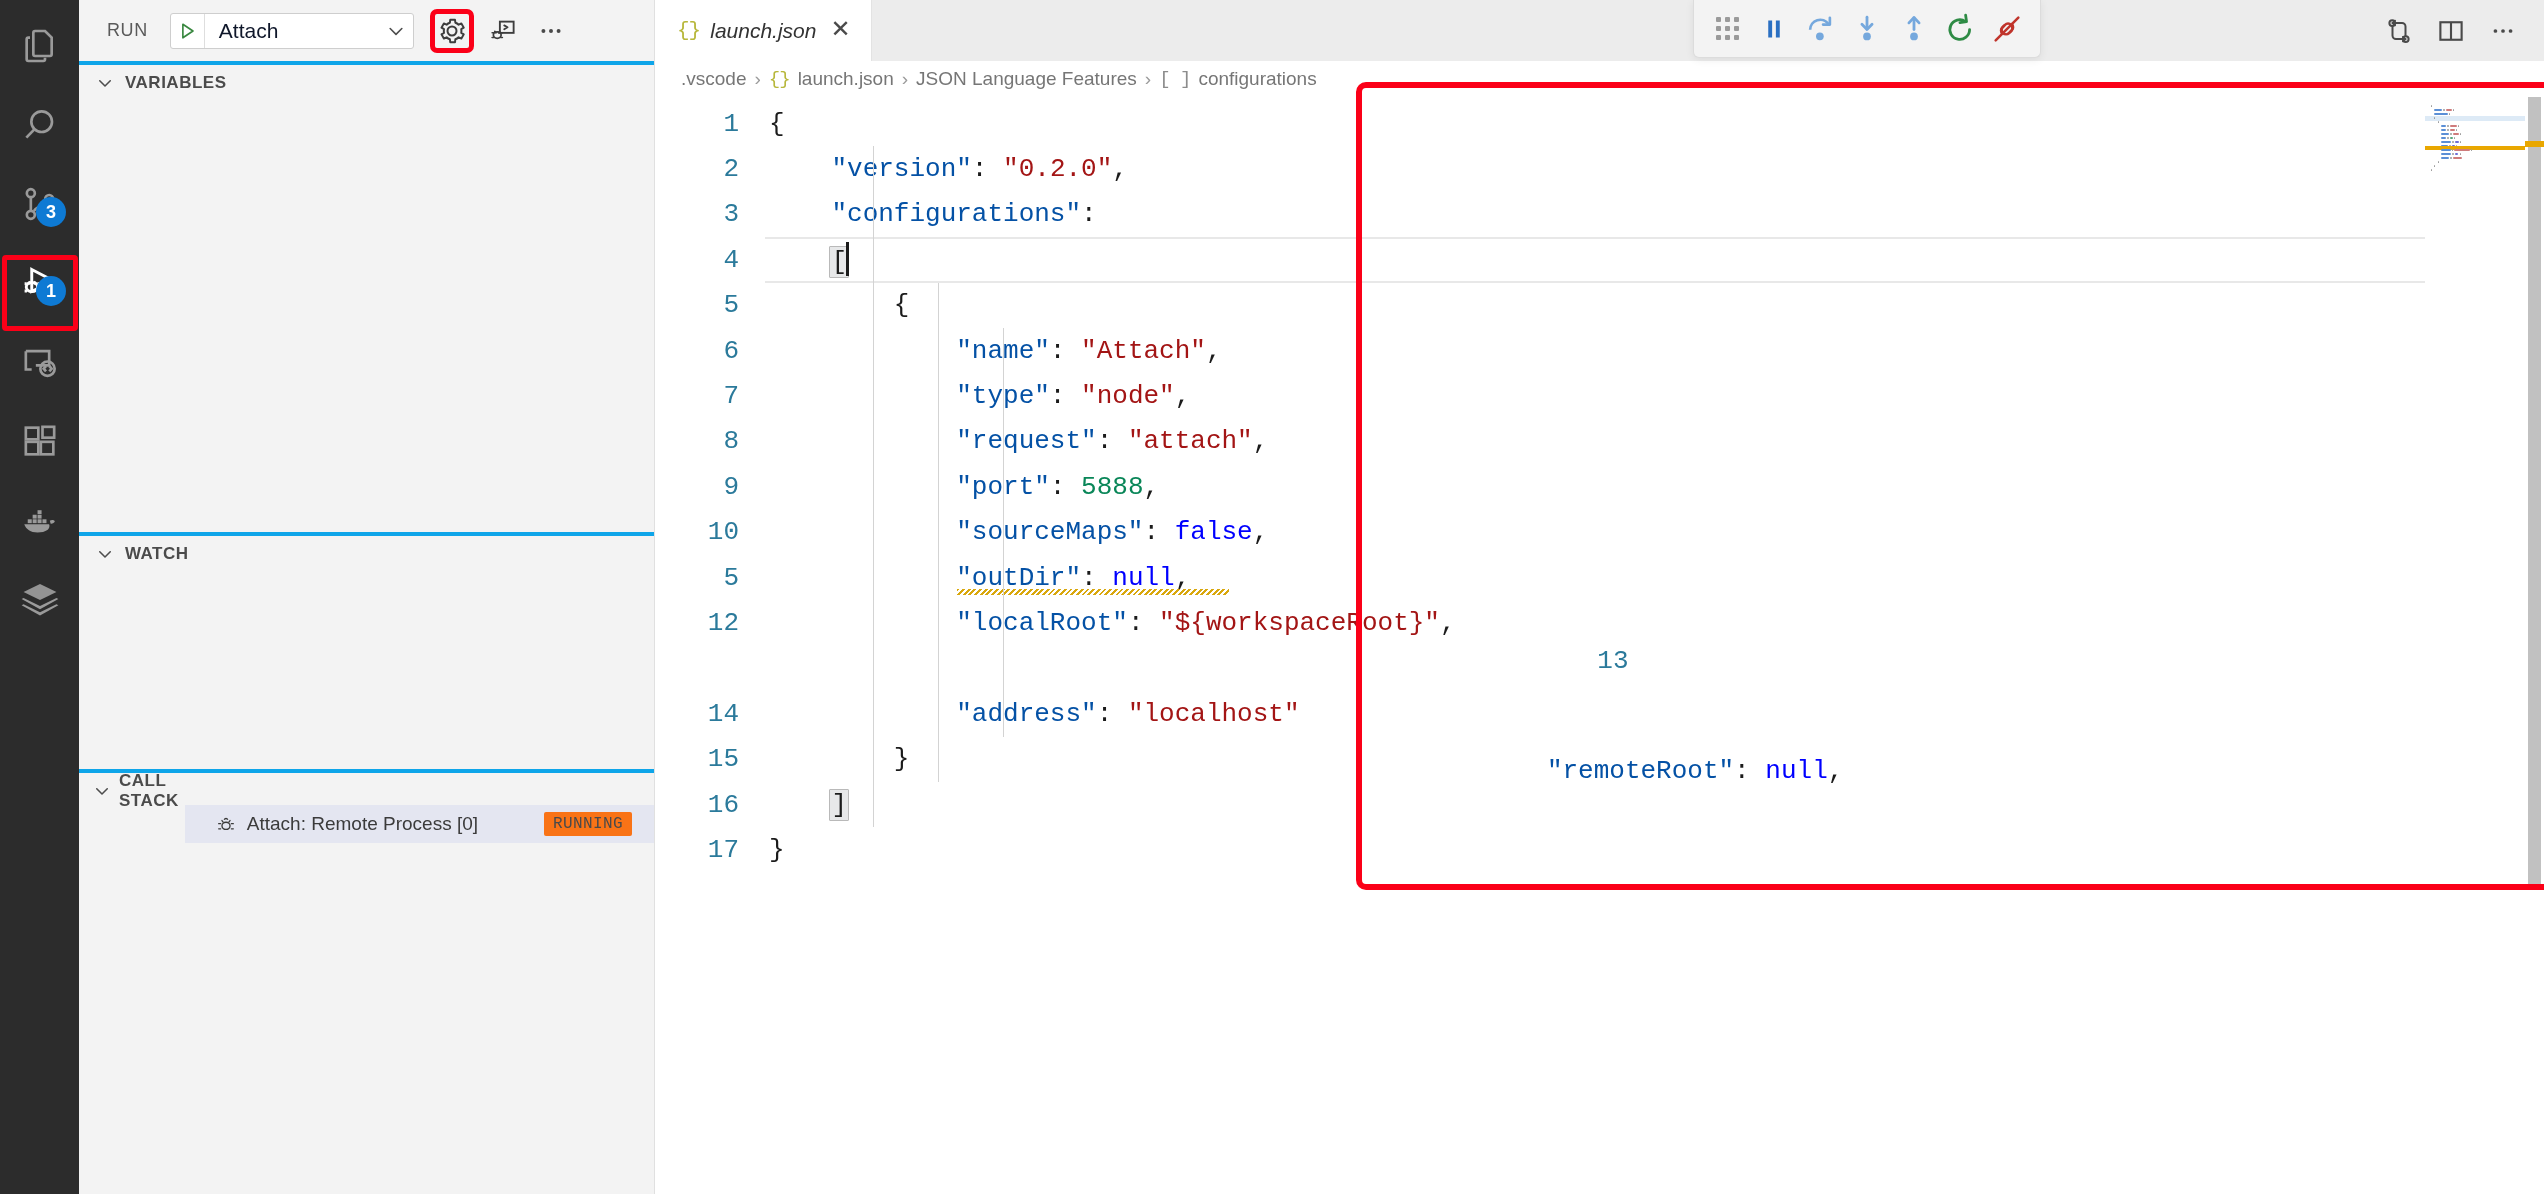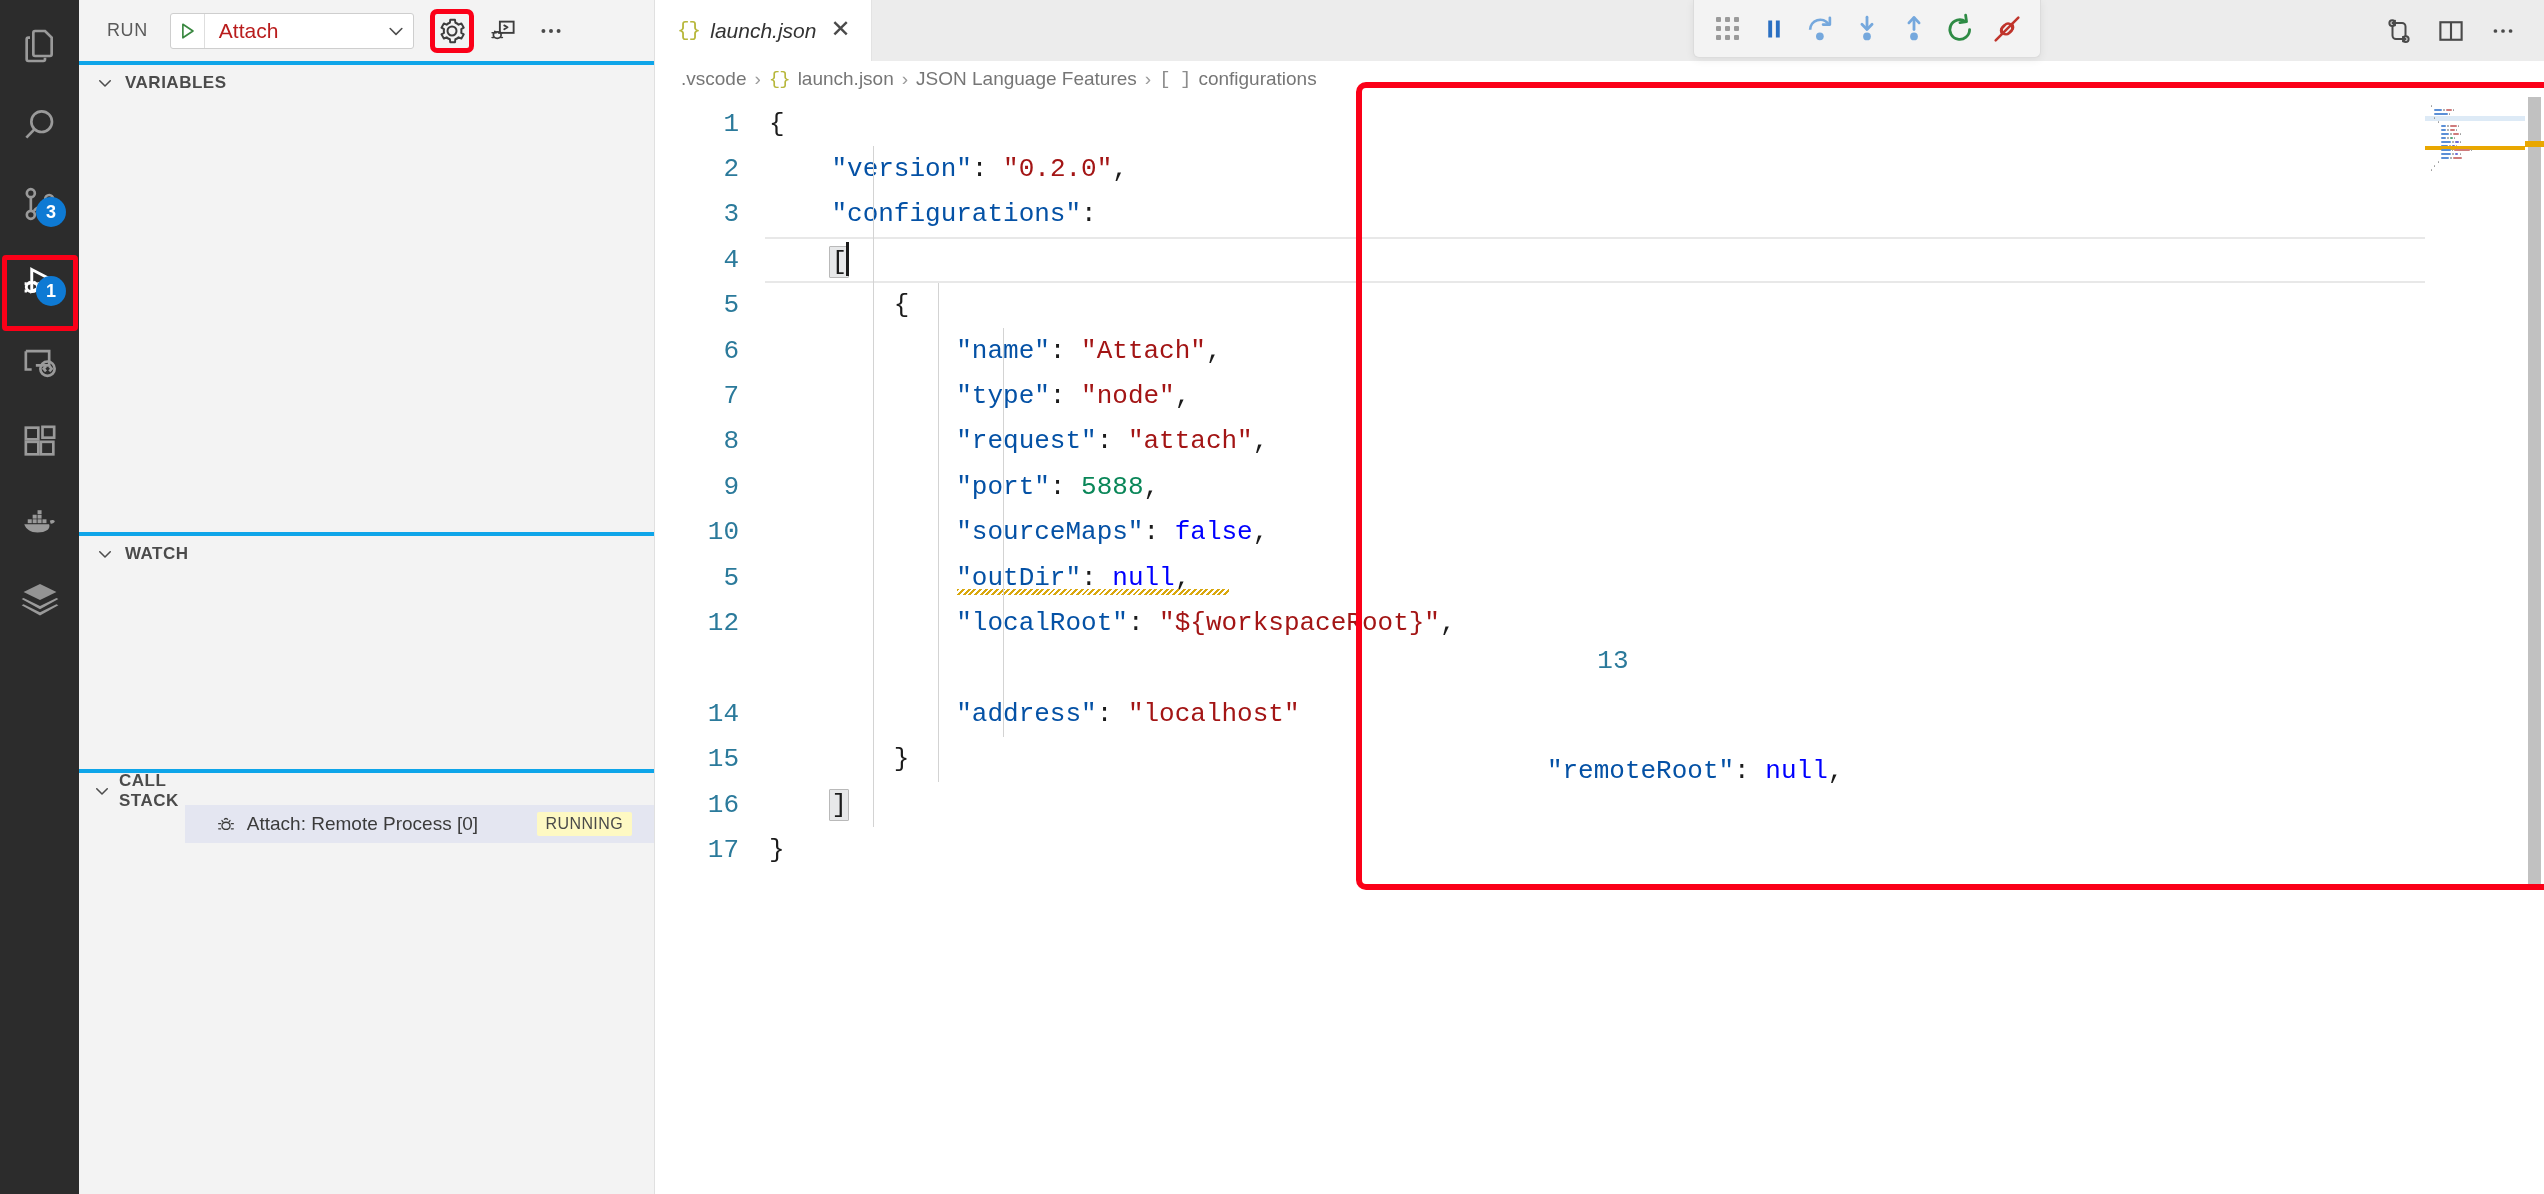--- a/index.html
+++ b/index.html
@@ -106,21 +106,21 @@
   }
   .launch-select .play {
     width: 34px;
     height: 34px;
     display: flex; align-items: center; justify-content: center;
     border-right: 1px solid #dedede;
     flex: 0 0 34px;
   }
   .launch-select .lbl {
     font-size: 21px;
-    color: #b91c1c;
+    color: #0f172a;
     padding-left: 14px;
     flex: 1;
     white-space: nowrap;
     overflow: hidden;
   }
   .launch-select .chev {
     width: 34px; flex: 0 0 34px;
     display: flex; align-items: center; justify-content: center;
   }
   .tb-icon {
@@ -188,27 +188,28 @@
     gap: 10px;
   }
   .stack-row .bugico { flex: 0 0 22px; display:flex; align-items:center; }
   .stack-row .stack-label {
     font-size: 19px;
     color: #3b3b3b;
     white-space: nowrap;
     flex: 1;
   }
   .state-badge {
-    background: #fef9c3;
+    background: #f97316;
     color: #4a4a4a;
     font-size: 16px;
     letter-spacing: 0.4px;
     padding: 3px 9px;
     border-radius: 2px;
     white-space: nowrap;
+    font-family: Liberation Mono, monospace;
   }
 
   
   .editor-area {
     flex: 1 1 auto;
     height: 1194px;
     background: #ffffff;
     display: flex;
     flex-direction: column;
     position: relative;

